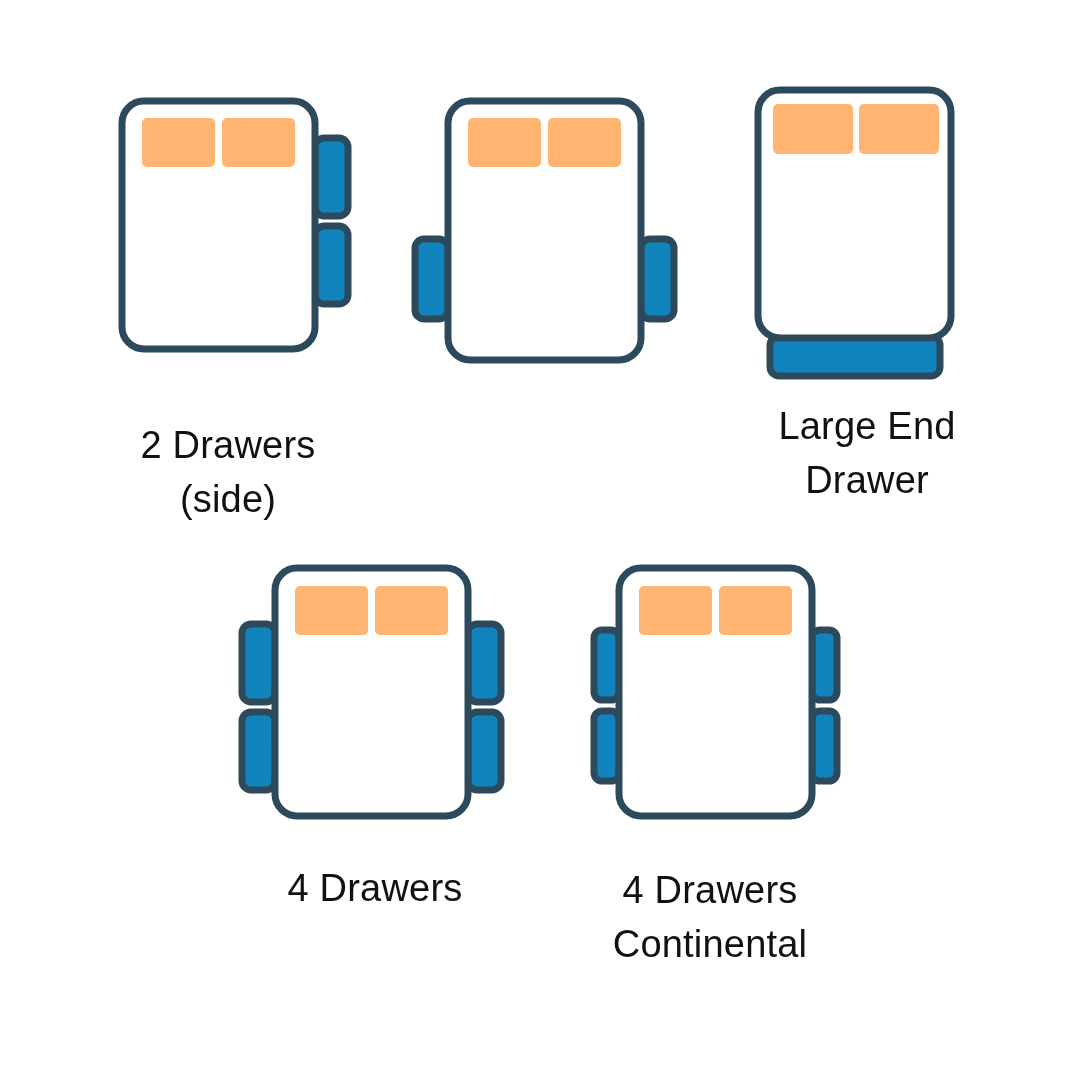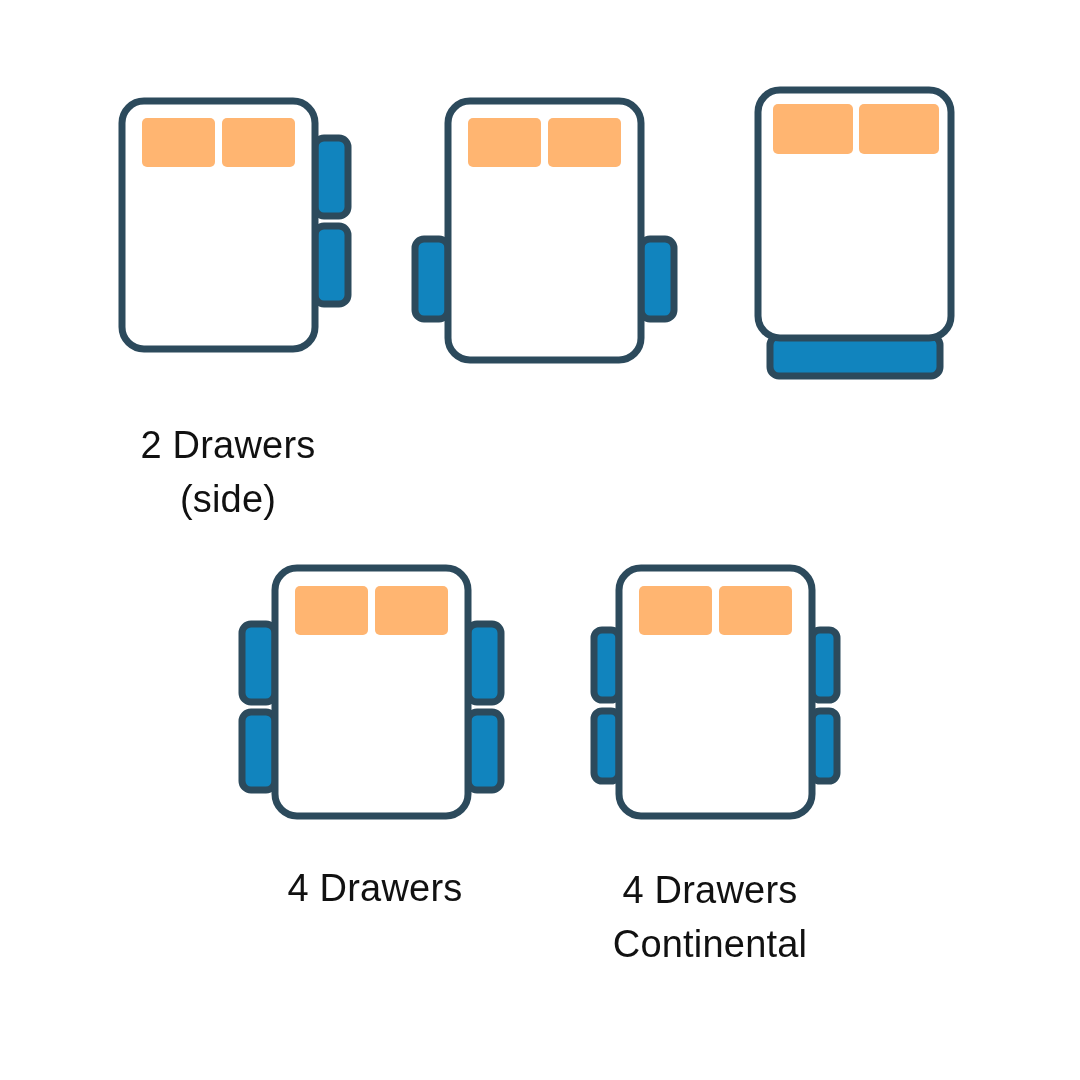--- a/index.html
+++ b/index.html
@@ -97,20 +97,22 @@
       <g>
         <rect x="24" y="258" width="170" height="40" rx="9" ry="9" fill="#1184BE" stroke="#2C4A5C" stroke-width="7"></rect>
       </g>
       <rect x="12" y="12" width="193" height="248" rx="22" ry="22" fill="#FFFFFF" stroke="#2C4A5C" stroke-width="7"></rect>
       <g>
         <rect x="27" y="26" width="80" height="50" rx="5" ry="5" fill="#FFB571"></rect>
         <rect x="113" y="26" width="80" height="50" rx="5" ry="5" fill="#FFB571"></rect>
       </g>
     </svg>
   </div>
+  <div class="bed-label" id="label-3">Large End
+Drawer</div>
 
   <div class="bed-cell" id="cell-4">
     <svg class="bed-svg" width="275" height="275" viewBox="0 0 275 275">
       <g>
         <rect x="4" y="68" width="33" height="78" rx="9" ry="9" fill="#1184BE" stroke="#2C4A5C" stroke-width="7"></rect>
         <rect x="4" y="156" width="33" height="78" rx="9" ry="9" fill="#1184BE" stroke="#2C4A5C" stroke-width="7"></rect>
         <rect x="230" y="68" width="33" height="78" rx="9" ry="9" fill="#1184BE" stroke="#2C4A5C" stroke-width="7"></rect>
         <rect x="230" y="156" width="33" height="78" rx="9" ry="9" fill="#1184BE" stroke="#2C4A5C" stroke-width="7"></rect>
       </g>
       <rect x="37" y="12" width="193" height="248" rx="22" ry="22" fill="#FFFFFF" stroke="#2C4A5C" stroke-width="7"></rect>

